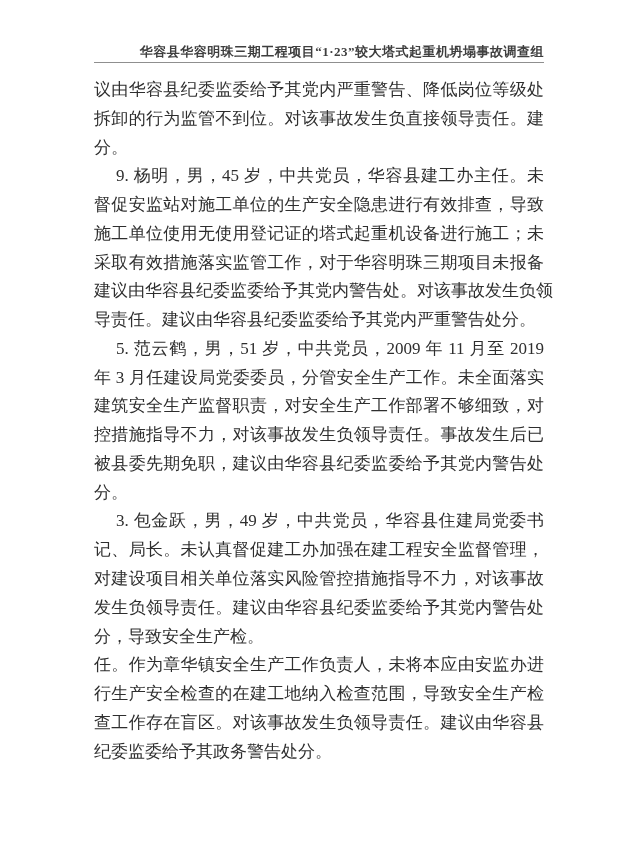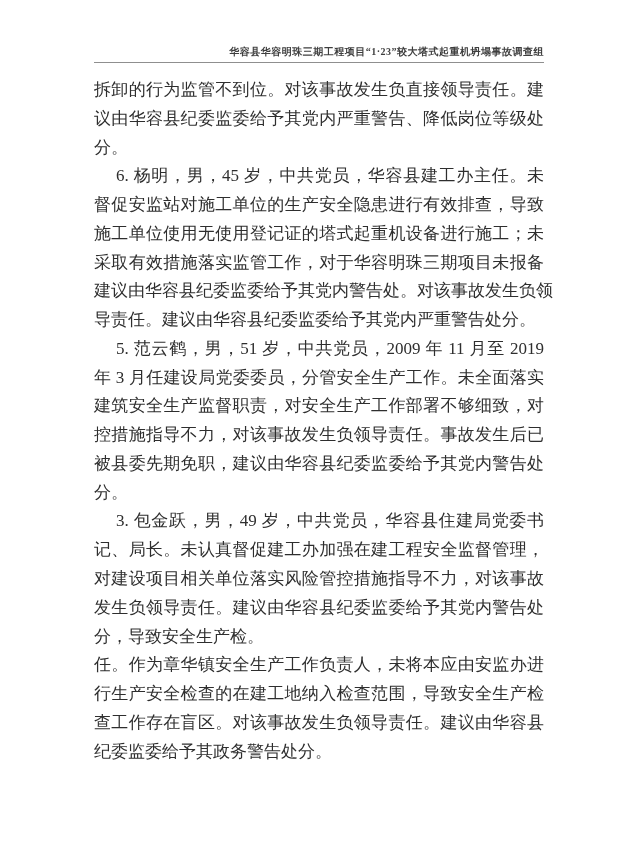--- a/index.html
+++ b/index.html
@@ -20,21 +20,21 @@
     position: absolute;
     left: 94px;
     top: 0;
     width: 450px;
   }
   .header-block {
     padding-top: 45px;
   }
   .header-title {
     text-align: right;
-    font-size: 10px;
+    font-size: 13px;
     letter-spacing: 0.5px;
     color: #3e3e3e;
     font-weight: bold;
     line-height: 13px;
     white-space: nowrap;
   }
   .header-rule {
     margin-top: 4px;
     border: none;
     border-top: 1.6px solid #8f8f8f;
@@ -75,26 +75,26 @@
 
 <div class="page">
   <div class="content">
     <div class="header-block">
       <div class="header-title">华容县华容明珠三期工程项目“1·23”较大塔式起重机坍塌事故调查组</div>
       <div class="header-rule"></div>
     </div>
     <div class="body-text">
 
     <div class="para">
+          <div class="line">议由华容县纪委监委给予其党内严重警告、降低岗位等级处</div>
           <div class="line">拆卸的行为监管不到位。对该事故发生负直接领导责任。建</div>
-          <div class="line">议由华容县纪委监委给予其党内严重警告、降低岗位等级处</div>
           <div class="line last">分。</div>
         </div>
         <div class="para">
-          <div class="line indent">6. 杨明，男，45 岁，中共党员，华容县建工办主任。未</div>
+          <div class="line indent">9. 杨明，男，45 岁，中共党员，华容县建工办主任。未</div>
           <div class="line">督促安监站对施工单位的生产安全隐患进行有效排查，导致</div>
           <div class="line">施工单位使用无使用登记证的塔式起重机设备进行施工；未</div>
           <div class="line">采取有效措施落实监管工作，对于华容明珠三期项目未报备</div>
           <div class="line">建议由华容县纪委监委给予其党内警告处。对该事故发生负领</div>
           <div class="line last">导责任。建议由华容县纪委监委给予其党内严重警告处分。</div>
         </div>
         <div class="para">
           <div class="line indent">5. 范云鹤，男，51 岁，中共党员，2009 年 11 月至 2019</div>
           <div class="line">年 3 月任建设局党委委员，分管安全生产工作。未全面落实</div>
           <div class="line">建筑安全生产监督职责，对安全生产工作部署不够细致，对</div>

